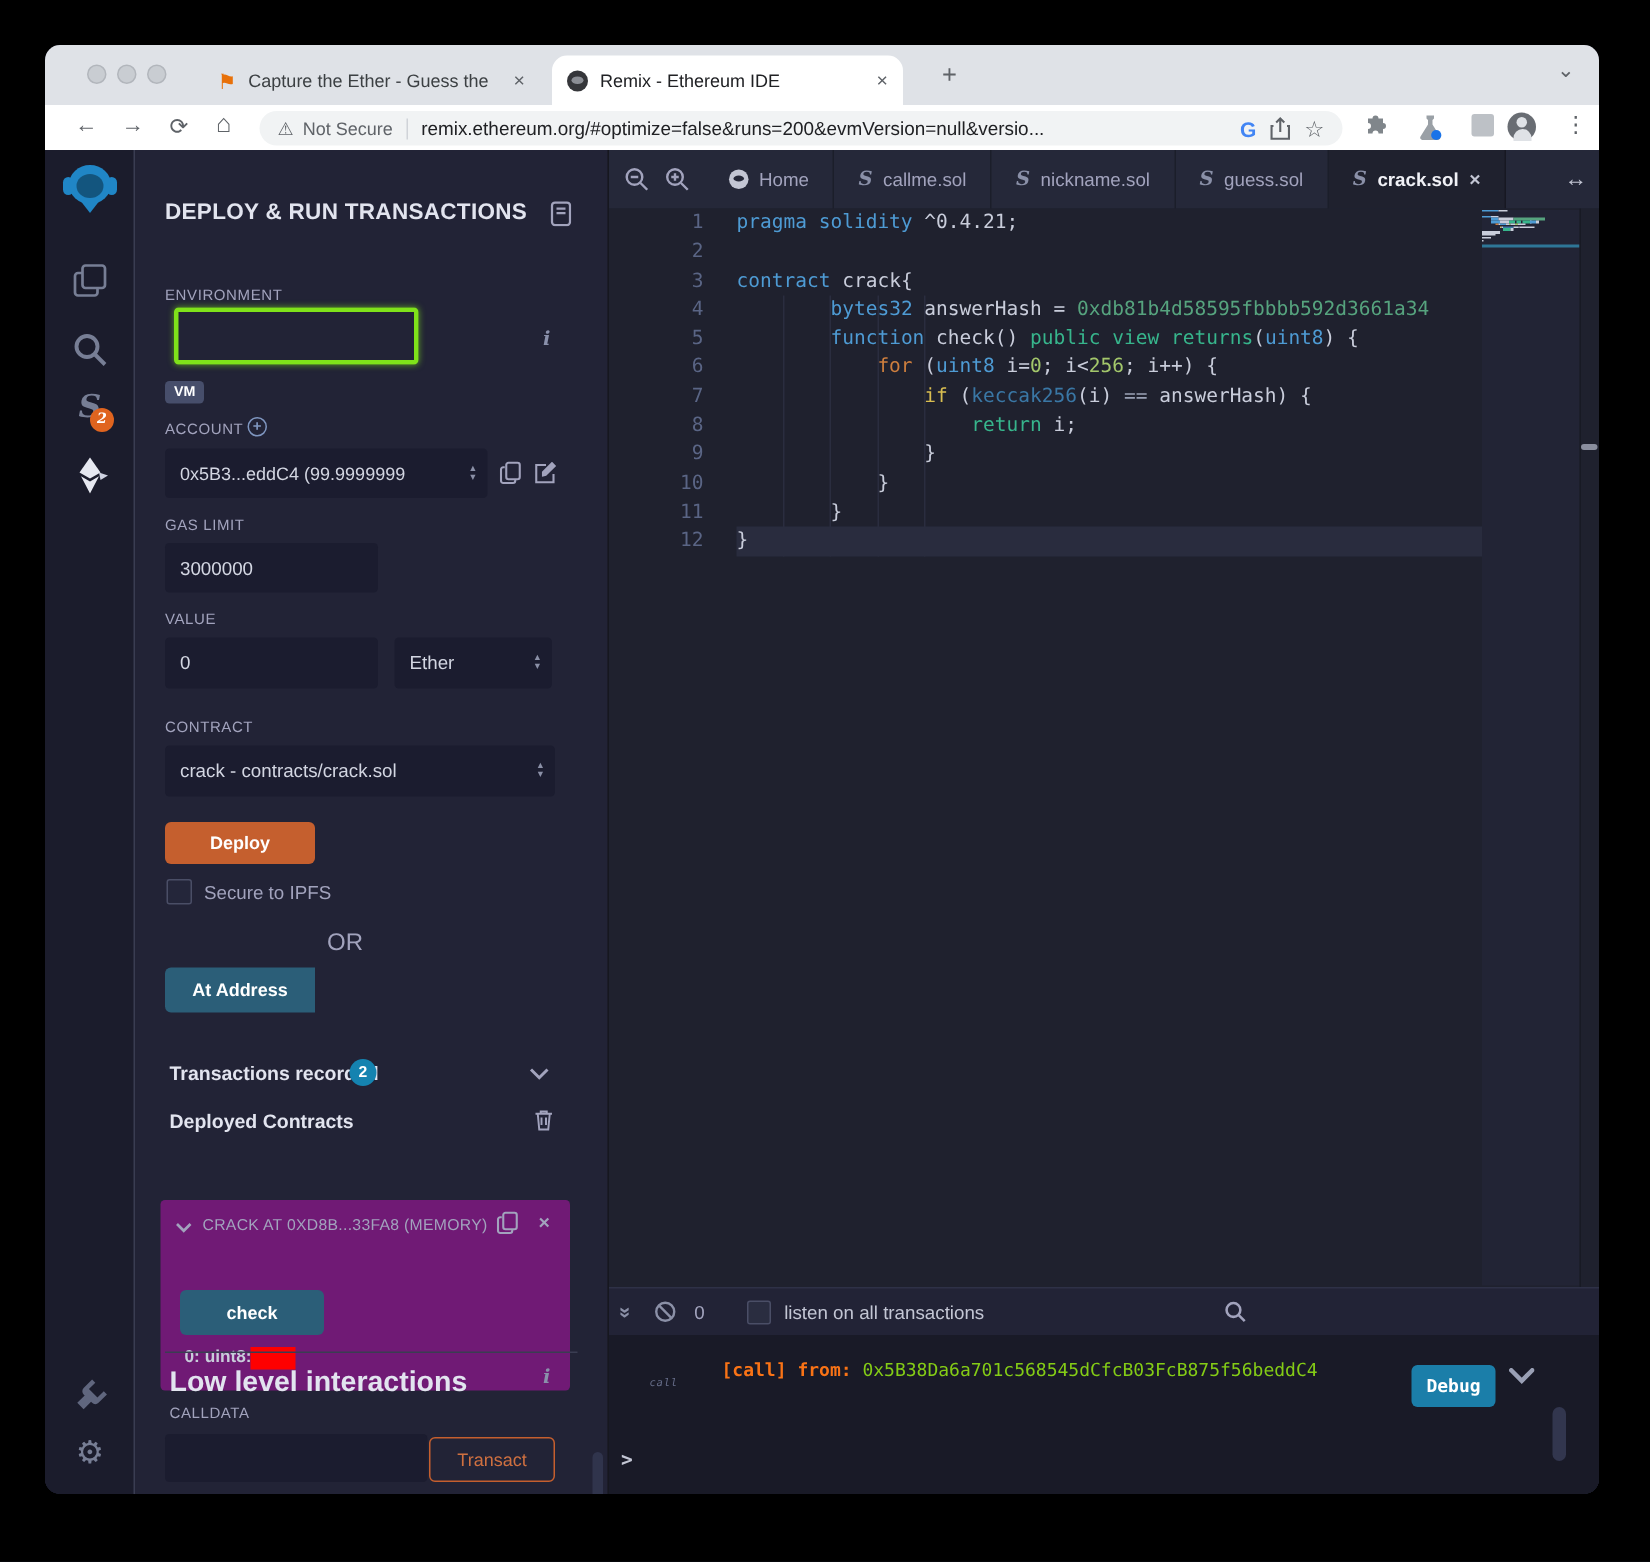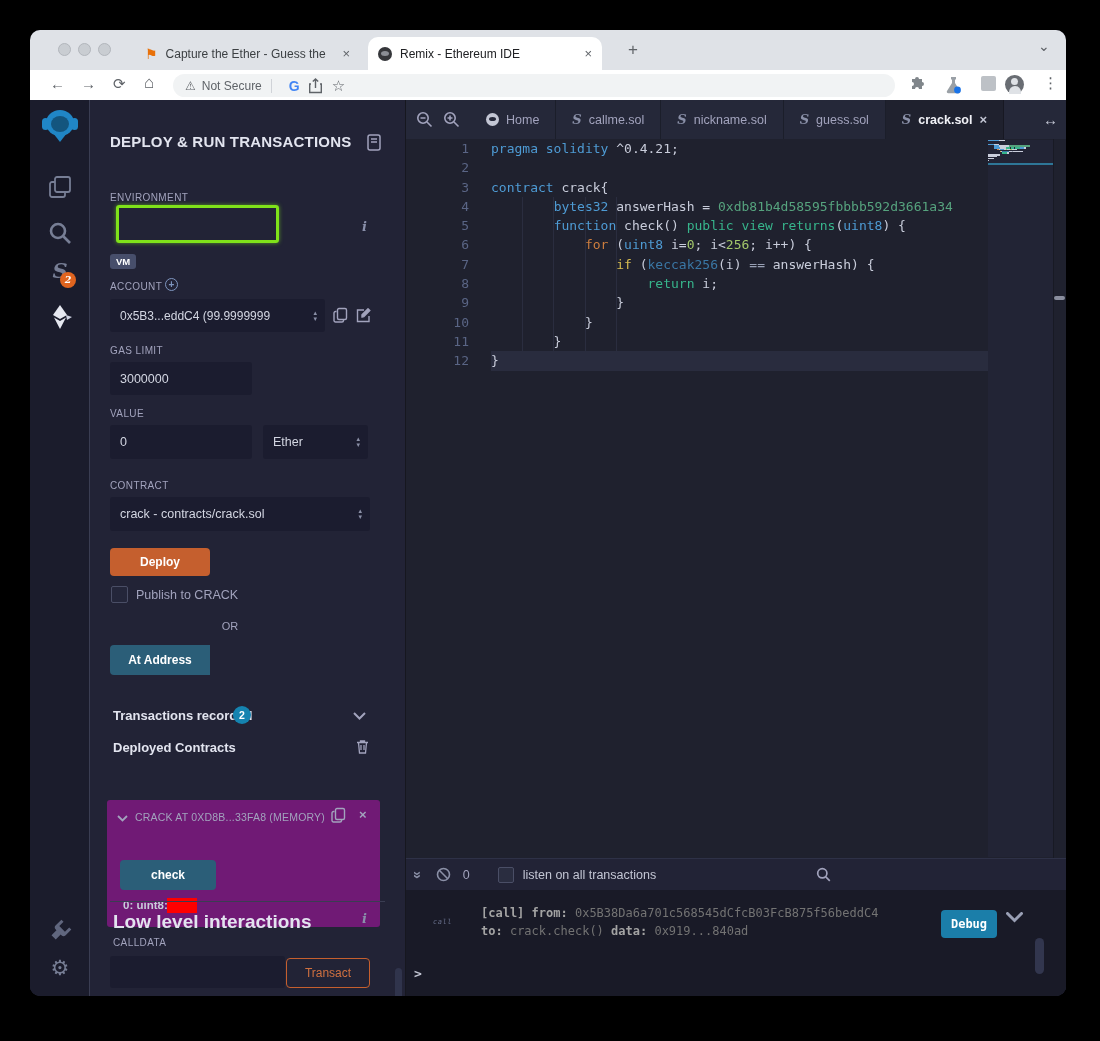--- a/index.html
+++ b/index.html
@@ -56,21 +56,21 @@
   .plabel { position:absolute; font-size:10px; color:#a2a3bd; letter-spacing:.4px; }
   .pselect,.pinput { position:absolute; background:#1b1c2f; border-radius:3px; color:#d3d6e2; font-size:12.5px; display:flex; align-items:center; padding:0 10px; white-space:nowrap; overflow:hidden; }
   .updown { position:absolute; right:8px; top:50%; transform:translateY(-50%); display:flex; flex-direction:column; line-height:6px; font-size:7px; color:#8b90a7; text-align:center; }
   .greenbox { position:absolute; left:26px; top:85px; width:163px; height:38px; border:3px solid #7fe21a; border-radius:3px; box-shadow:0 0 4px rgba(127,226,26,.6); }
   .vmbadge { position:absolute; left:20px; top:134px; background:#474e6b; color:#fff; font-size:9.5px; font-weight:bold; padding:2px 6px; border-radius:3px; }
   .pluscirc { display:inline-block; width:13px; height:13px; border:1.4px solid #7f96c0; border-radius:50%; color:#7f96c0; font-size:10px; line-height:11px; text-align:center; font-weight:bold; }
   .btn { position:absolute; border-radius:4px; text-align:center; color:#fff; font-size:12px; font-weight:600; display:flex; align-items:center; justify-content:center; cursor:pointer; }
   .btn-orange { background:#c55f2e; }
   .btn-teal { background:#2b5e78; }
   .chk { position:absolute; width:17px; height:17px; background:#24263a; border:1px solid #4a4e66; border-radius:2px; }
-  .ortext { position:absolute; left:0; width:280px; text-align:center; font-size:11px; color:#a2a3bd; }
+  .ortext { position:absolute; left:0; width:280px; text-align:center; font-size:16px; color:#a2a3bd; }
   .sec-head { position:absolute; font-size:13px; font-weight:600; color:#e2e4ef; }
   .cntbadge { position:absolute; width:18px; height:18px; border-radius:50%; background:#1583b0; color:#fff; font-size:10.5px; font-weight:bold; line-height:18px; text-align:center; }
   svg.icn { display:block; }
   .infoi { font-family:"DejaVu Serif",serif; font-weight:bold; font-style:italic; font-size:13px; color:#8a90ab; }
 
   
   #card { position:absolute; left:17px; top:680px; width:273px; height:127px; background:#701a75; border-radius:3px; }
   .cardtitle { font-size:10.5px; color:#a2a3bd; letter-spacing:.2px; }
   .redbox { position:absolute; left:60px; top:98px; width:30px; height:15px; background:#fe0000; }
   .divider { position:absolute; left:20px; top:781px; width:275px; height:1px; background:#3a3d52; }
@@ -110,21 +110,21 @@
   #termbar { position:absolute; left:0; top:758px; width:100%; height:32px; background:#222336; border-top:1px solid #2e3147; display:flex; align-items:center; }
   .dblchev { transform:rotate(90deg); font-size:14px; color:#8b90a7; font-weight:bold; margin-left:8px; }
   .zerotx { color:#a2a3bd; font-size:12.5px; margin-left:12px; }
   .tchk { width:16px; height:16px; background:#2a2d40; border:1px solid #4a4e66; border-radius:2px; margin-left:28px; }
   .listen { color:#c3c6d4; font-size:12.5px; margin-left:9px; }
   #termsearch { margin-left:12px; width:278px; height:24px; background:#2a2d40; border:none; border-radius:3px; color:#c3c6d4; font-size:12.5px; padding:0 10px; font-family:"Liberation Sans",sans-serif; }
   #termsearch::placeholder { color:#8b90a7; }
   #termlog { position:absolute; left:0; top:790px; width:100%; height:106px; background:#191a27; font-family:"DejaVu Sans Mono",monospace; }
   .calltag { position:absolute; left:27px; top:28px; font-size:7px; font-style:italic; letter-spacing:.5px; color:#676e8a; }
   #logtext { position:absolute; left:75px; top:14px; font-size:12px; line-height:18px; white-space:pre; }
-  .tt-b { color:#a3a3a3; font-weight:bold; } .tt-r { color:#737373; }
+  .tt-b { color:#f97316; font-weight:bold; } .tt-r { color:#84cc16; }
   #debugbtn { position:absolute; left:535px; top:20px; width:56px; height:28px; background:#1b7ea9; border-radius:4px; color:#fff; font-family:"DejaVu Sans Mono",monospace; font-weight:bold; font-size:12px; display:flex; align-items:center; justify-content:center; }
   .logchev { position:absolute; left:600px; top:22px; }
   .tscroll { position:absolute; left:629px; top:48px; width:9px; height:36px; border-radius:5px; background:#32364e; }
   .prompt { position:absolute; left:8px; top:76px; font-size:13px; font-weight:bold; color:#c3c6d4; }
 </style>
 </head>
 <body>
 
 <div id="window">
 
@@ -149,20 +149,21 @@
 
   <div id="toolbar">
     <span class="navic" style="left:20px">←</span>
     <span class="navic" style="left:51px">→</span>
     <span class="navic" style="left:83px">⟳</span>
     <span class="navic" style="left:114px;font-size:17px;top:3px">⌂</span>
     <div id="urlpill">
       <span class="warnic">⚠</span>
       <span class="notsec">Not Secure</span>
       <span class="urlsep"></span>
+      <span class="urltxt">remix.ethereum.org/#optimize=false&amp;runs=200&amp;evmVersion=null&amp;versio...</span>
       <span class="gicon">G</span>
       <svg class="icn" width="15" height="16" viewBox="0 0 15 16">
           <g stroke="#5f6368" stroke-width="1.4" fill="none">
             <path d="M3 6h-1.3v8.5h11.6V6H12"></path>
             <path d="M7.5 1v9M4.8 3.6L7.5 1l2.7 2.6"></path>
           </g>
         </svg>
       <span style="font-size:15px;color:#5f6368;margin-left:9px">☆</span>
     </div>
     <svg class="icn abs exticon" style="left:880px" width="17" height="17" viewBox="0 0 17 17">
@@ -282,21 +283,21 @@
       <div class="pselect" style="left:20px;top:377px;width:260px;height:34px">
         <span>crack - contracts/crack.sol</span>
         <span class="updown">
             <span>▴</span>
             <span>▾</span>
           </span>
       </div>
 
       <div class="btn btn-orange" style="left:20px;top:428px;width:100px;height:28px">Deploy</div>
       <div class="chk" style="left:21px;top:466px"></div>
-      <div class="abs" style="left:46px;top:468px;font-size:12.5px;color:#a2a3bd">Publish to CRACK</div>
+      <div class="abs" style="left:46px;top:468px;font-size:12.5px;color:#a2a3bd">Secure to IPFS</div>
       <div class="ortext" style="top:500px">OR</div>
       <div class="btn btn-teal" style="left:20px;top:525px;width:100px;height:30px;border-radius:4px 0 0 4px">At Address</div>
 
       <div class="sec-head" style="left:23px;top:588px">Transactions recorded</div>
       <div class="cntbadge" style="left:143px;top:586px">2</div>
       <svg class="icn abs" style="left:263px;top:592px" width="13" height="8" viewBox="0 0 13 8">
           <path d="M1 1l5.5 5.5L12 1" fill="none" stroke="#a2a3bd" stroke-width="2"></path>
         </svg>
 
       <div class="sec-head" style="left:23px;top:620px">Deployed Contracts</div>
@@ -439,21 +440,21 @@
         <svg class="icn" style="margin-left:160px" width="15" height="15" viewBox="0 0 15 15">
             <g fill="none" stroke="#a2a3bd" stroke-width="1.7">
               <circle cx="6.3" cy="6.3" r="4.6"></circle>
               <path d="M9.8 9.8l4 4"></path>
             </g>
           </svg>
       </div>
 
       <div id="termlog">
         <span class="calltag">call</span>
-        <div id="logtext"><div><span class="tt-b">[call]</span><span class="tt-r"> </span><span class="tt-b">from:</span><span class="tt-r"> 0x5B38Da6a701c568545dCfcB03FcB875f56beddC4</span></div><div><span class="tt-b">to:</span><span class="tt-r"> crack.check() </span><span class="tt-b">data:</span><span class="tt-r"> 0x919...840ad</span></div></div>
+        <div id="logtext"><div><span class="tt-b">[call]</span><span class="tt-r"> </span><span class="tt-b">from:</span><span class="tt-r"> 0x5B38Da6a701c568545dCfcB03FcB875f56beddC4</span></div></div>
         <div id="debugbtn">Debug</div>
         <svg class="icn logchev" width="17" height="11" viewBox="0 0 17 11">
             <path d="M1.5 1.5l7 7 7-7" fill="none" stroke="#9aa0b5" stroke-width="3" stroke-linecap="round"></path>
           </svg>
         <div class="tscroll"></div>
         <span class="prompt">&gt;</span>
       </div>
     </div>
   </div>
 </div>

